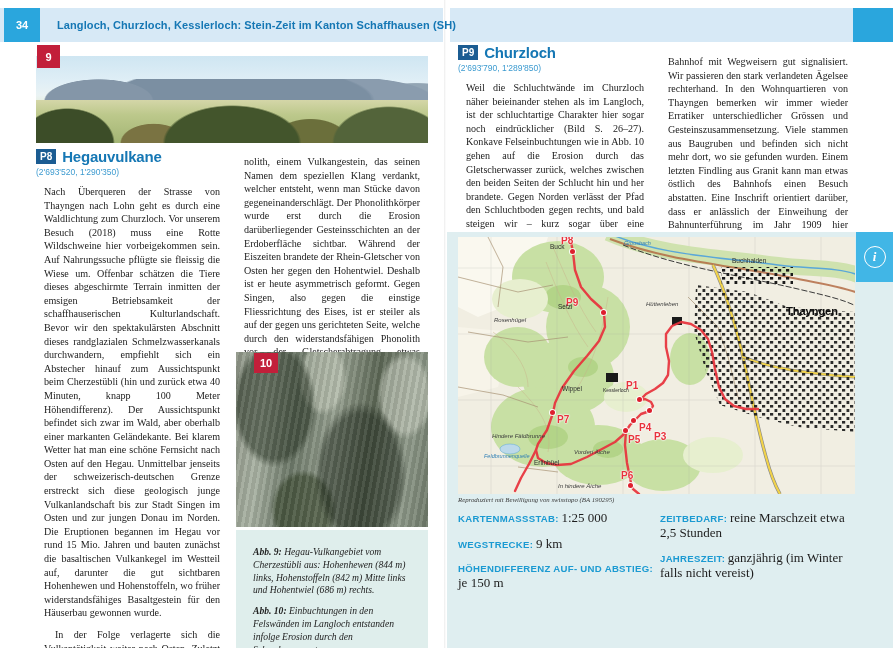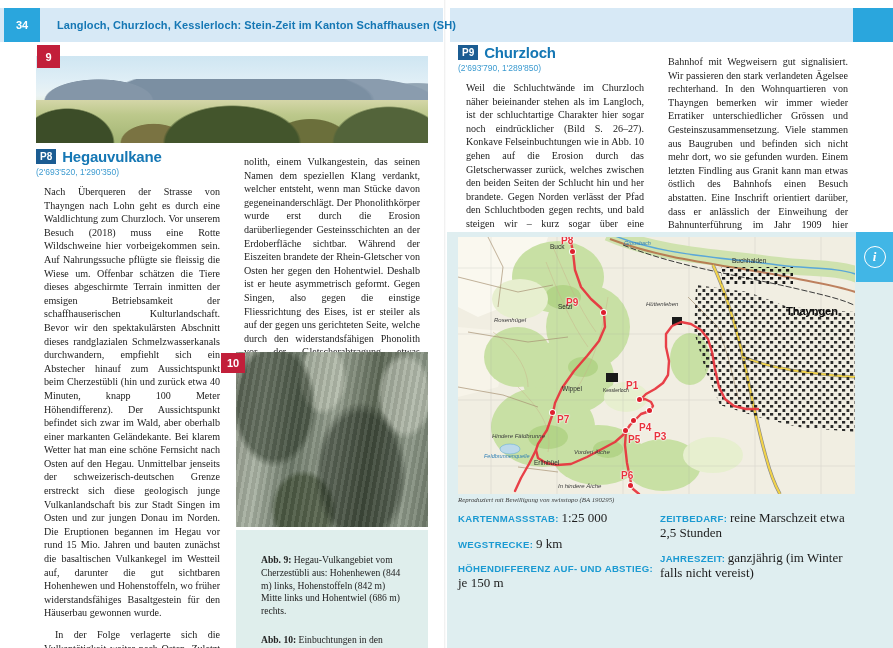--- a/index.html
+++ b/index.html
@@ -89,21 +89,21 @@
   p.body{
     margin:8px;font-size:10.1px;line-height:13.6px;text-align:justify;color:#1b1b1b;
   }
   p.body.indent{text-indent:11px;}
 
   
   .captionbox{
     position:absolute;left:236px;top:530px;width:192px;height:118px;background:#dfeeec;
     box-sizing:border-box;padding:8px 9px;
   }
-  .cap{margin:16px;font-size:9.6px;line-height:12.8px;color:#222;}
+  .cap{margin:8px;font-size:9.6px;line-height:12.8px;font-style:italic;color:#222;}
   .cap b{font-weight:bold;}
 
   
   .panel{position:absolute;left:447px;top:232px;width:446px;height:416px;background:#dfeef0;}
   .infotab{
     position:absolute;left:856px;top:232px;width:37px;height:50px;background:#41b6e6;
     display:flex;align-items:center;justify-content:center;
   }
   .infotab .icn{
     width:20px;height:20px;border:1.7px solid #fff;border-radius:50%;color:#fff;
@@ -165,21 +165,21 @@
   <div class="coords">(2'693'520, 1'290'350)</div>
   <p class="body">Nach Überqueren der Strasse von Thayngen nach Lohn geht es durch eine Waldlichtung zum Churzloch. Vor unserem Besuch (2018) muss eine Rotte Wildschweine hier vorbeigekommen sein. Auf Nahrungssuche pflügte sie fleissig die Wiese um. Offenbar schätzen die Tiere dieses abgeschirmte Terrain inmitten der emsigen Betriebsamkeit der schaffhauserischen Kulturlandschaft. Bevor wir den spektakulärsten Abschnitt dieses randglazialen Schmelzwasserkanals durchwandern, empfiehlt sich ein Abstecher hinauf zum Aussichtspunkt beim Cherzestübli (hin und zurück etwa 40 Minuten, knapp 100 Meter Höhendifferenz). Der Aussichtspunkt befindet sich zwar im Wald, aber oberhalb einer markanten Geländekante. Bei klarem Wetter hat man eine schöne Fernsicht nach Osten auf den Hegau. Unmittelbar jenseits der schweizerisch-deutschen Grenze erstreckt sich diese geologisch junge Vulkanlandschaft bis zur Stadt Singen im Osten und zur jungen Donau im Norden. Die Eruptionen begannen im Hegau vor rund 15 Mio. Jahren und bauten zunächst die basaltischen Vulkankegel im Westteil auf, darunter die gut sichtbaren Hohenhewen und Hohenstoffeln, wo früher widerstandsfähiges Basaltgestein für den Häuserbau gewonnen wurde.</p>
   <p class="body indent">In der Folge verlagerte sich die Vulkantätigkeit weiter nach Osten. Zuletzt erreichte die Lava die damalige Erdoberfläche nicht mehr, blieb im Untergrund stecken und erstarrte dort – so geschehen vor rund 9 Mio. Jahren am Hohentwiel. Sie besteht aus Pho-</p>
 </div>
 
 <div class="col" style="left:236px;top:147px;width:192px;">
   <p class="body">nolith, einem Vulkangestein, das seinen Namen dem speziellen Klang verdankt, welcher entsteht, wenn man Stücke davon gegeneinanderschlägt. Der Phonolithkörper wurde erst durch die Erosion darüberliegender Gesteinsschichten an der Erdoberfläche sichtbar. Während der Eiszeiten brandete der Rhein-Gletscher von Osten her gegen den Hohentwiel. Deshalb ist er heute asymmetrisch geformt. Gegen Singen, also gegen die einstige Fliessrichtung des Eises, ist er steiler als auf der gegen uns gerichteten Seite, welche durch den widerstandsfähigen Phonolith vor der Gletscherabtragung etwas geschützt wurde. Auf gleichem Weg gehen wir von P8 zurück bis zum Eingang ins Churzloch.</p>
 </div>
 
 <div class="photo10"></div>
-<div class="figbadge" style="left:221px;top:353px;width:24px;height:20px;">10</div>
+<div class="figbadge" style="left:254px;top:353px;width:24px;height:20px;">10</div>
 
 <div class="captionbox">
   <p class="cap"><b>Abb. 9:</b> <span>Hegau-Vulkangebiet vom Cherzestübli aus: Hohenhewen (844 m) links, Hohenstoffeln (842 m) Mitte links und Hohentwiel (686 m) rechts.</span></p>
   <p class="cap"><b>Abb. 10:</b> <span>Einbuchtungen in den Felswänden im Langloch entstanden infolge Erosion durch den Schmelzwasserstrom.</span></p>
 </div>
 
 <div class="col" style="left:458px;top:44px;width:194px;">
   <div class="sec-head">
     <span class="pbadge">P9</span>
     <span class="sec-title">Churzloch</span>

